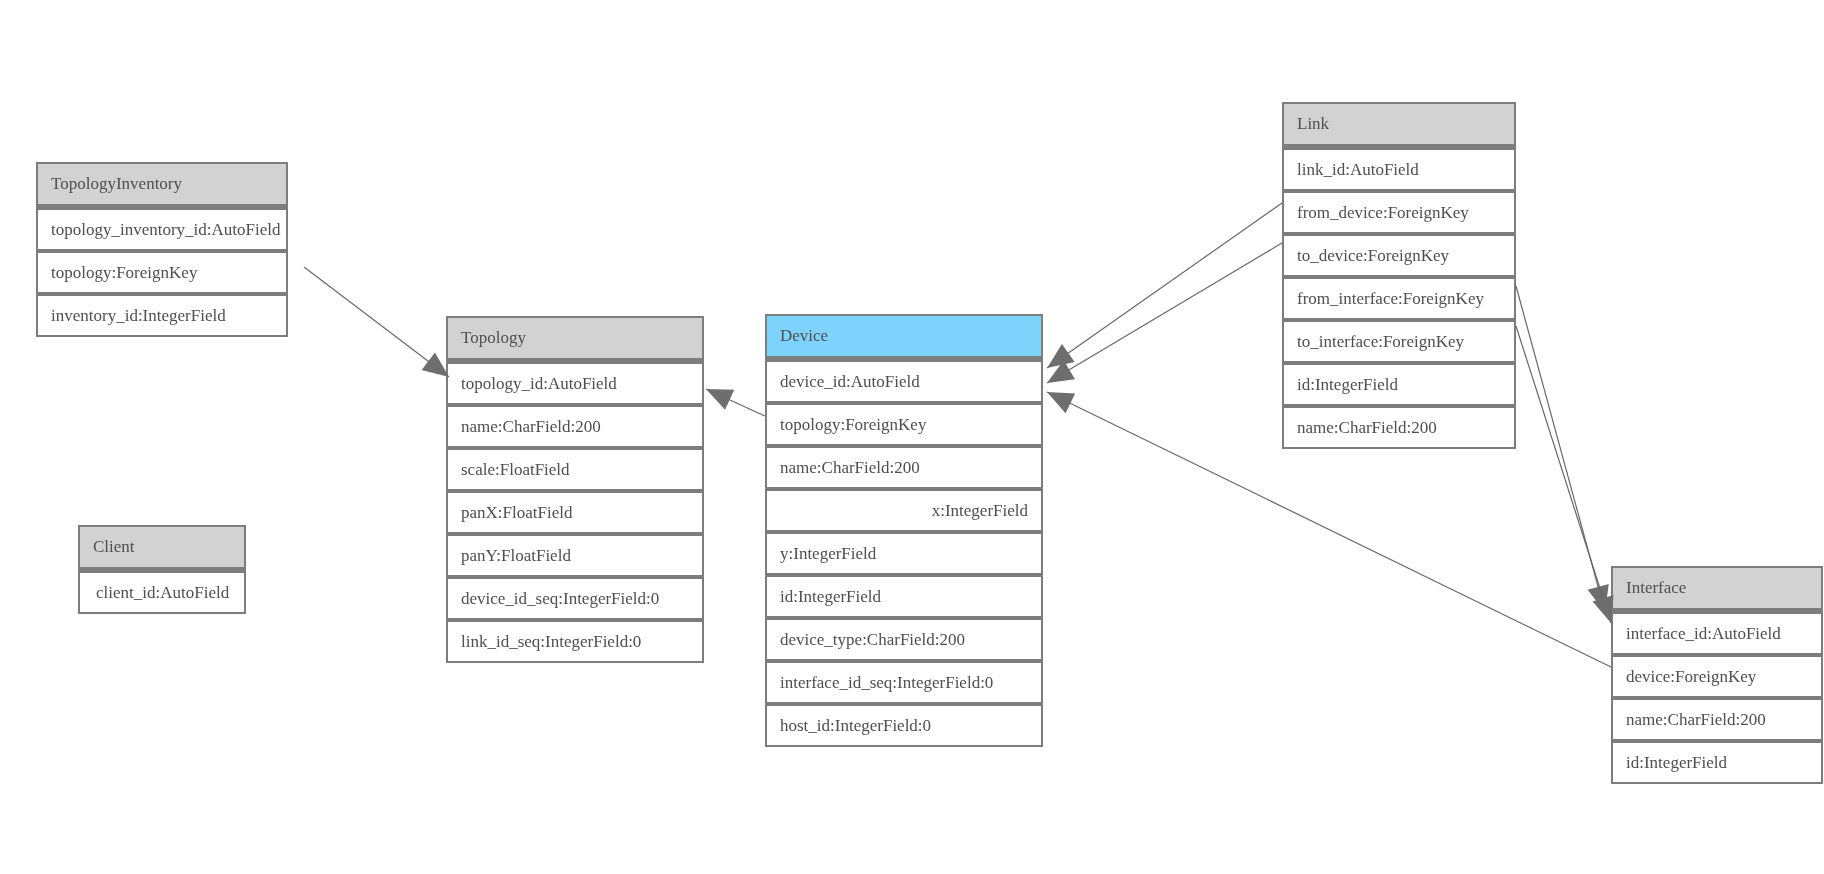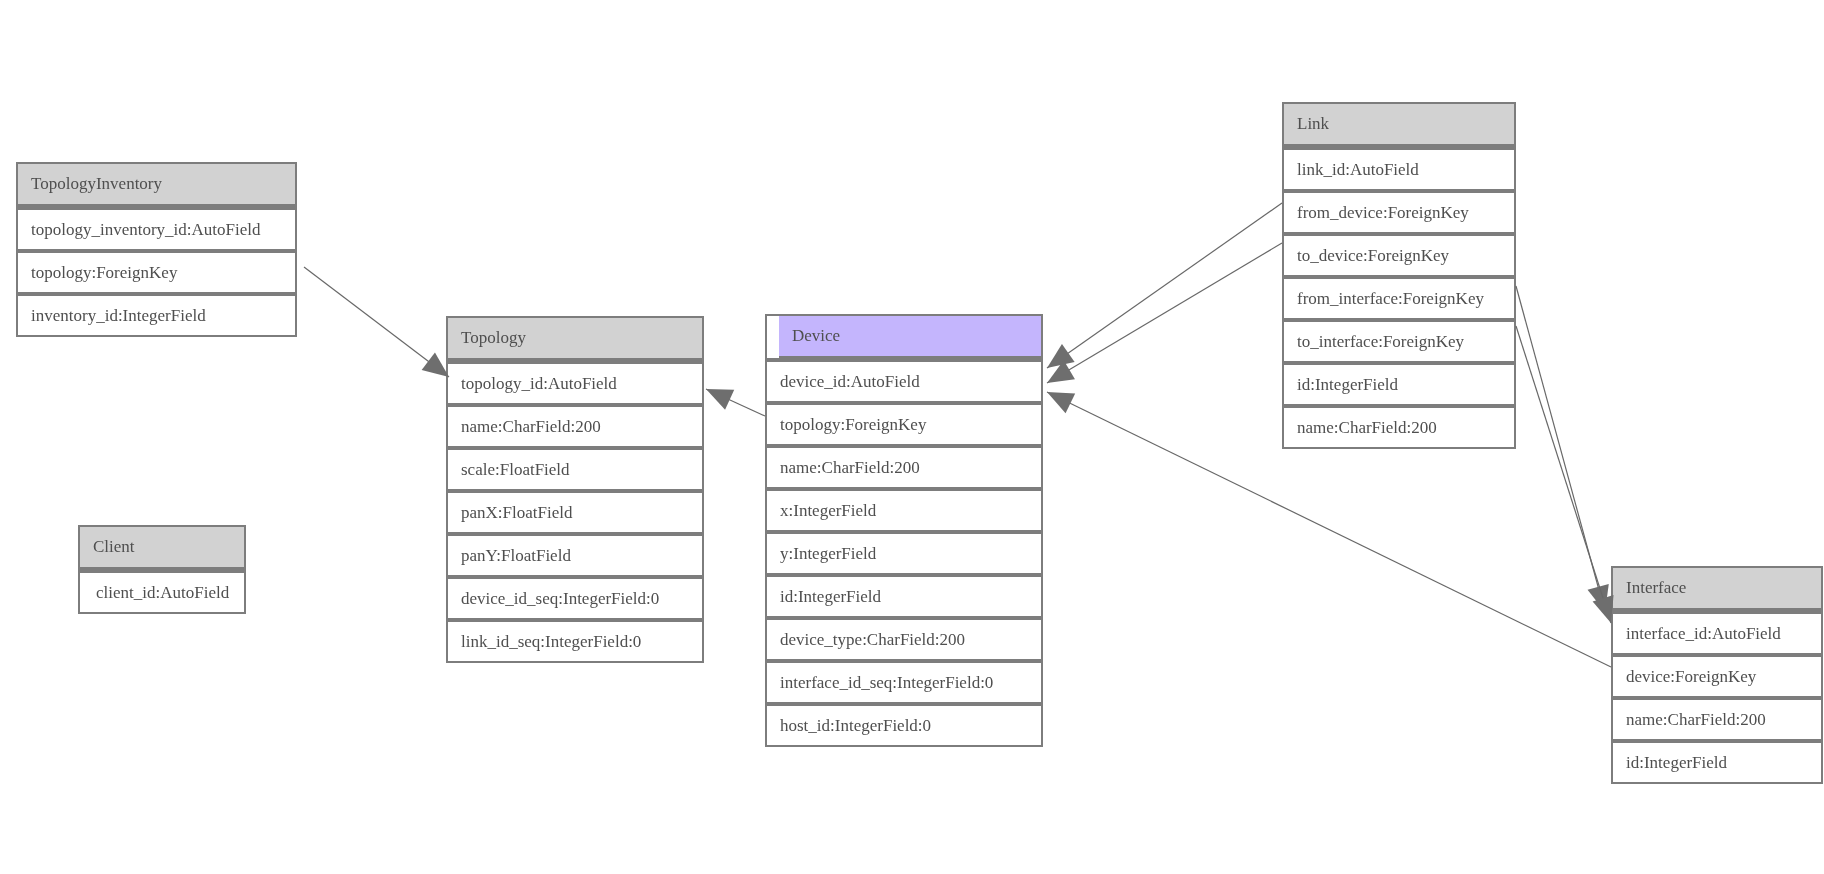--- a/index.html
+++ b/index.html
@@ -82,46 +82,46 @@
       <g>
         <line x1="1516" y1="286" x2="1605" y2="612" stroke="#686868" stroke-width="1.2"></line>
         <polygon points="1605,612 1587.5407869672504,589.8149626938095 1608.764087962315,584.0208713178563" fill="#6e6e6e"></polygon>
       </g>
       <g>
         <line x1="1516" y1="326" x2="1611" y2="623" stroke="#686868" stroke-width="1.2"></line>
         <polygon points="1611,623 1592.601781434414,601.5872572141508 1613.5559317059042,594.8847512350548" fill="#6e6e6e"></polygon>
       </g>
     </svg>
   <div id="entities">
-      <div class="entity" style="left: 16px; top: 162px; width: 281px; border-color: rgb(125, 125, 125); color: rgb(79, 79, 79);">
+      <div class="entity" style="left: 36px; top: 162px; width: 252px; border-color: rgb(125, 125, 125); color: rgb(79, 79, 79);">
         <div class="entity-header" style="background: rgb(210, 210, 210); border-color: rgb(125, 125, 125);">TopologyInventory</div>
         <div class="entity-row" style="border-color: rgb(125, 125, 125);">topology_inventory_id:AutoField</div>
         <div class="entity-row" style="border-color: rgb(125, 125, 125);">topology:ForeignKey</div>
         <div class="entity-row" style="border-color: rgb(125, 125, 125);">inventory_id:IntegerField</div>
       </div>
       <div class="entity" style="left: 78px; top: 525px; width: 168px; border-color: rgb(125, 125, 125); color: rgb(79, 79, 79);">
         <div class="entity-header" style="background: rgb(210, 210, 210); border-color: rgb(125, 125, 125);">Client</div>
         <div class="entity-row" style="border-color: rgb(125, 125, 125); padding-left: 16px;">client_id:AutoField</div>
       </div>
       <div class="entity" style="left: 446px; top: 316px; width: 258px; border-color: rgb(125, 125, 125); color: rgb(79, 79, 79);">
         <div class="entity-header" style="background: rgb(210, 210, 210); border-color: rgb(125, 125, 125);">Topology</div>
         <div class="entity-row" style="border-color: rgb(125, 125, 125);">topology_id:AutoField</div>
         <div class="entity-row" style="border-color: rgb(125, 125, 125);">name:CharField:200</div>
         <div class="entity-row" style="border-color: rgb(125, 125, 125);">scale:FloatField</div>
         <div class="entity-row" style="border-color: rgb(125, 125, 125);">panX:FloatField</div>
         <div class="entity-row" style="border-color: rgb(125, 125, 125);">panY:FloatField</div>
         <div class="entity-row" style="border-color: rgb(125, 125, 125);">device_id_seq:IntegerField:0</div>
         <div class="entity-row" style="border-color: rgb(125, 125, 125);">link_id_seq:IntegerField:0</div>
       </div>
       <div class="entity" style="left: 765px; top: 314px; width: 278px; border-color: rgb(125, 125, 125); color: rgb(79, 79, 79);">
-        <div class="entity-header" style="background: #c4b5fd; border-color: rgb(125, 125, 125); margin-left: 12px;">Device</div>
+        <div class="entity-header" style="background: #7dd3fc; border-color: rgb(125, 125, 125);">Device</div>
         <div class="entity-row" style="border-color: rgb(125, 125, 125); font-family: Liberation Serif, serif;">device_id:AutoField</div>
         <div class="entity-row" style="border-color: rgb(125, 125, 125);">topology:ForeignKey</div>
         <div class="entity-row" style="border-color: rgb(125, 125, 125);">name:CharField:200</div>
-        <div class="entity-row" style="border-color: rgb(125, 125, 125);">x:IntegerField</div>
+        <div class="entity-row" style="border-color: rgb(125, 125, 125); text-align: right;">x:IntegerField</div>
         <div class="entity-row" style="border-color: rgb(125, 125, 125);">y:IntegerField</div>
         <div class="entity-row" style="border-color: rgb(125, 125, 125);">id:IntegerField</div>
         <div class="entity-row" style="border-color: rgb(125, 125, 125);">device_type:CharField:200</div>
         <div class="entity-row" style="border-color: rgb(125, 125, 125);">interface_id_seq:IntegerField:0</div>
         <div class="entity-row" style="border-color: rgb(125, 125, 125);">host_id:IntegerField:0</div>
       </div>
       <div class="entity" style="left: 1282px; top: 102px; width: 234px; border-color: rgb(125, 125, 125); color: rgb(79, 79, 79);">
         <div class="entity-header" style="background: rgb(210, 210, 210); border-color: rgb(125, 125, 125);">Link</div>
         <div class="entity-row" style="border-color: rgb(125, 125, 125);">link_id:AutoField</div>
         <div class="entity-row" style="border-color: rgb(125, 125, 125);">from_device:ForeignKey</div>

